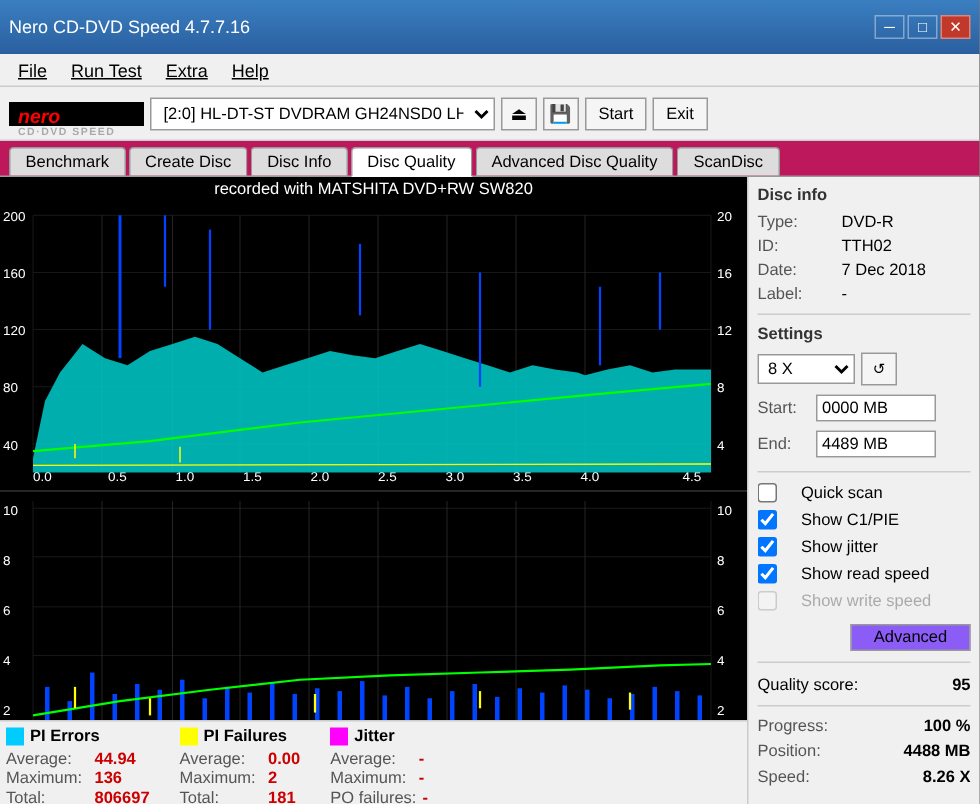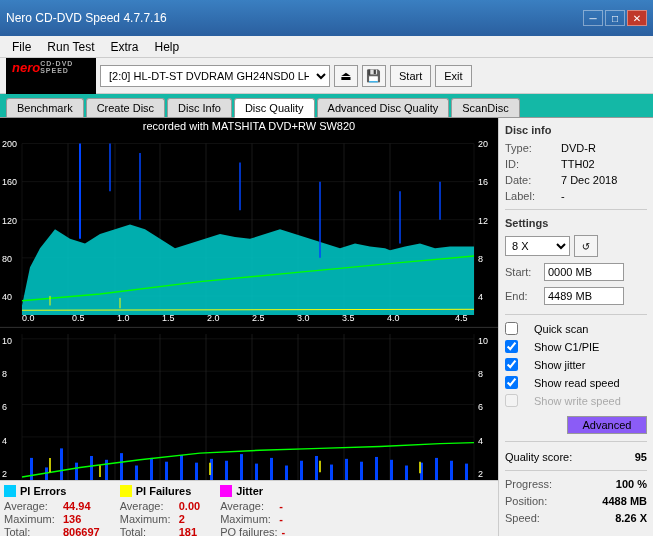--- a/index.html
+++ b/index.html
@@ -29,20 +29,21 @@
     .title-btn.close { background: #c0392b; }
 
     
     .menu-bar {
       background: #f0f0f0;
       display: flex;
       align-items: center;
       padding: 2px 4px;
       border-bottom: 1px solid #ccc;
       height: 22px;
+      text-decoration: underline;
     }
     .menu-item {
       padding: 2px 8px;
       cursor: pointer;
       font-size: 12px;
     }
 
     
     .toolbar {
       background: #f0f0f0;
@@ -53,24 +54,24 @@
       height: 36px;
       gap: 4px;
     }
     .nero-logo {
       background: #000;
       color: #fff;
       font-size: 10px;
       font-weight: bold;
       padding: 2px 6px;
       width: 90px;
-      height: 36px;
-      display: flex;
-      flex-direction: row;
-      justify-content: center;
+      height: 16px;
+      display: flex;
+      flex-direction: column;
+      justify-content: flex-start;
     }
     .nero-logo .nero-text { font-size: 13px; color: #ff0000; font-style: italic; font-weight: bold; }
     .nero-logo .speed-text { font-size: 7px; color: #aaa; letter-spacing: 1px; }
     .drive-select {
       border: 1px solid #999;
       background: white;
       padding: 2px 4px;
       font-size: 11px;
       width: 230px;
       height: 22px;
@@ -88,21 +89,21 @@
       background: #f5f5f5;
       width: 24px;
       height: 22px;
       display: flex; align-items: center; justify-content: center;
       cursor: pointer;
       font-size: 12px;
     }
 
     
     .tab-bar {
-      background: #14b8a6;
+      background: #be185d;
       display: flex;
       align-items: flex-end;
       padding: 4px 6px 0;
       border-bottom: 1px solid #999;
     }
     .tab {
       padding: 3px 10px;
       border: 1px solid #999;
       border-bottom: none;
       background: #ddd;

